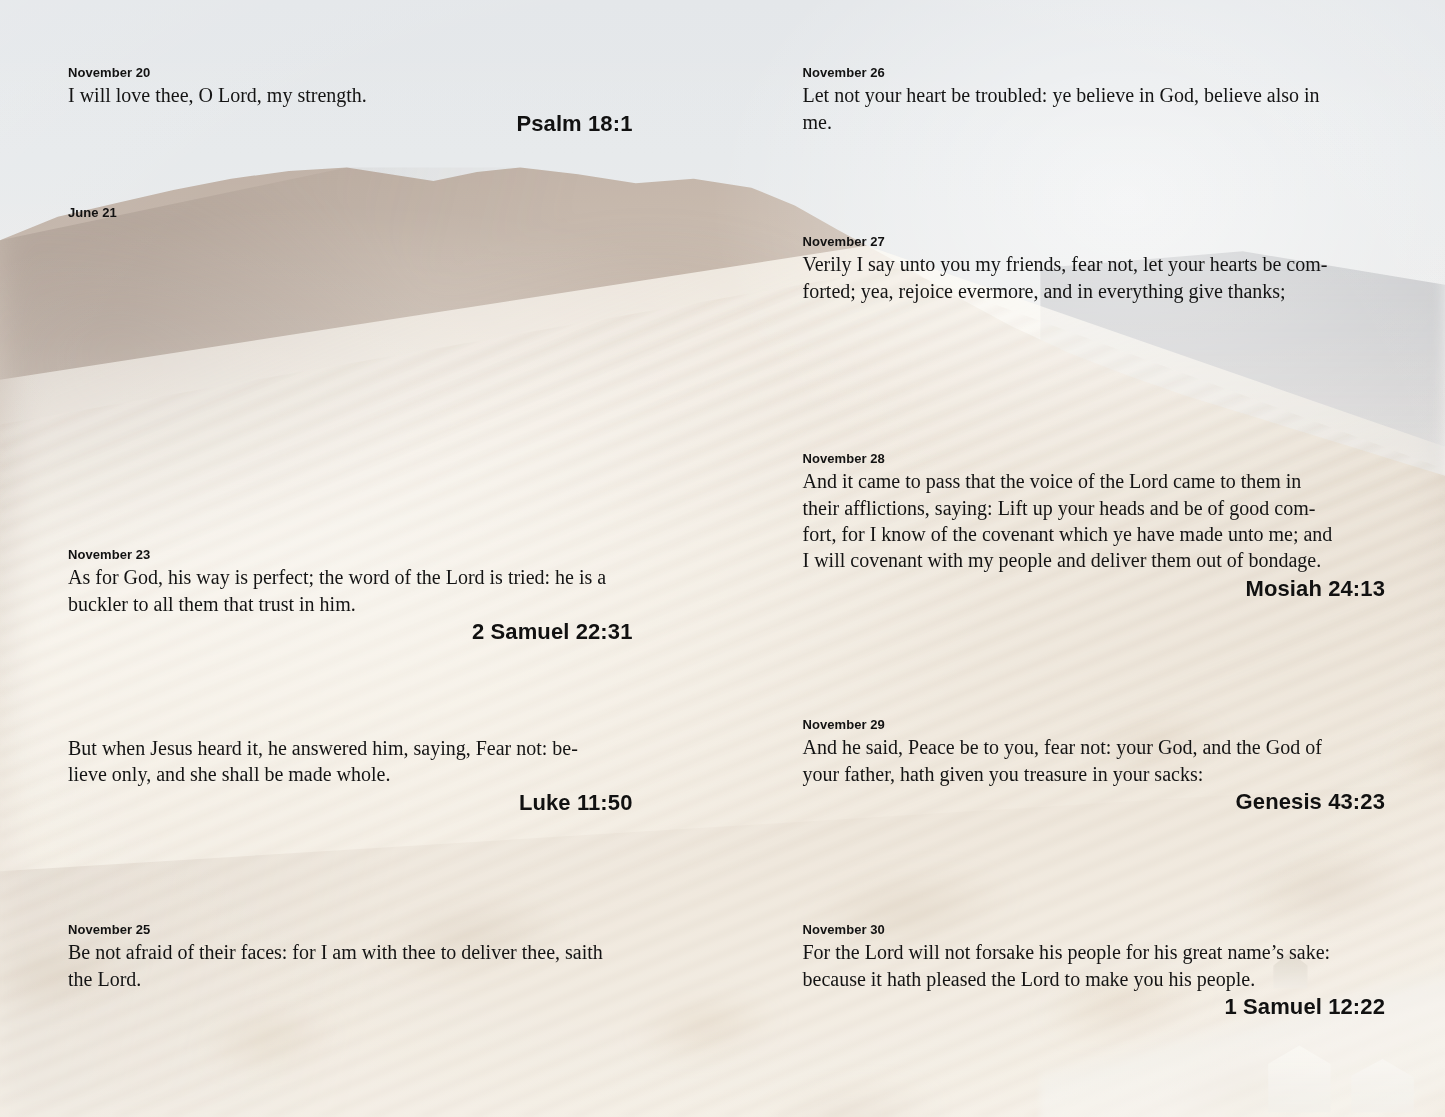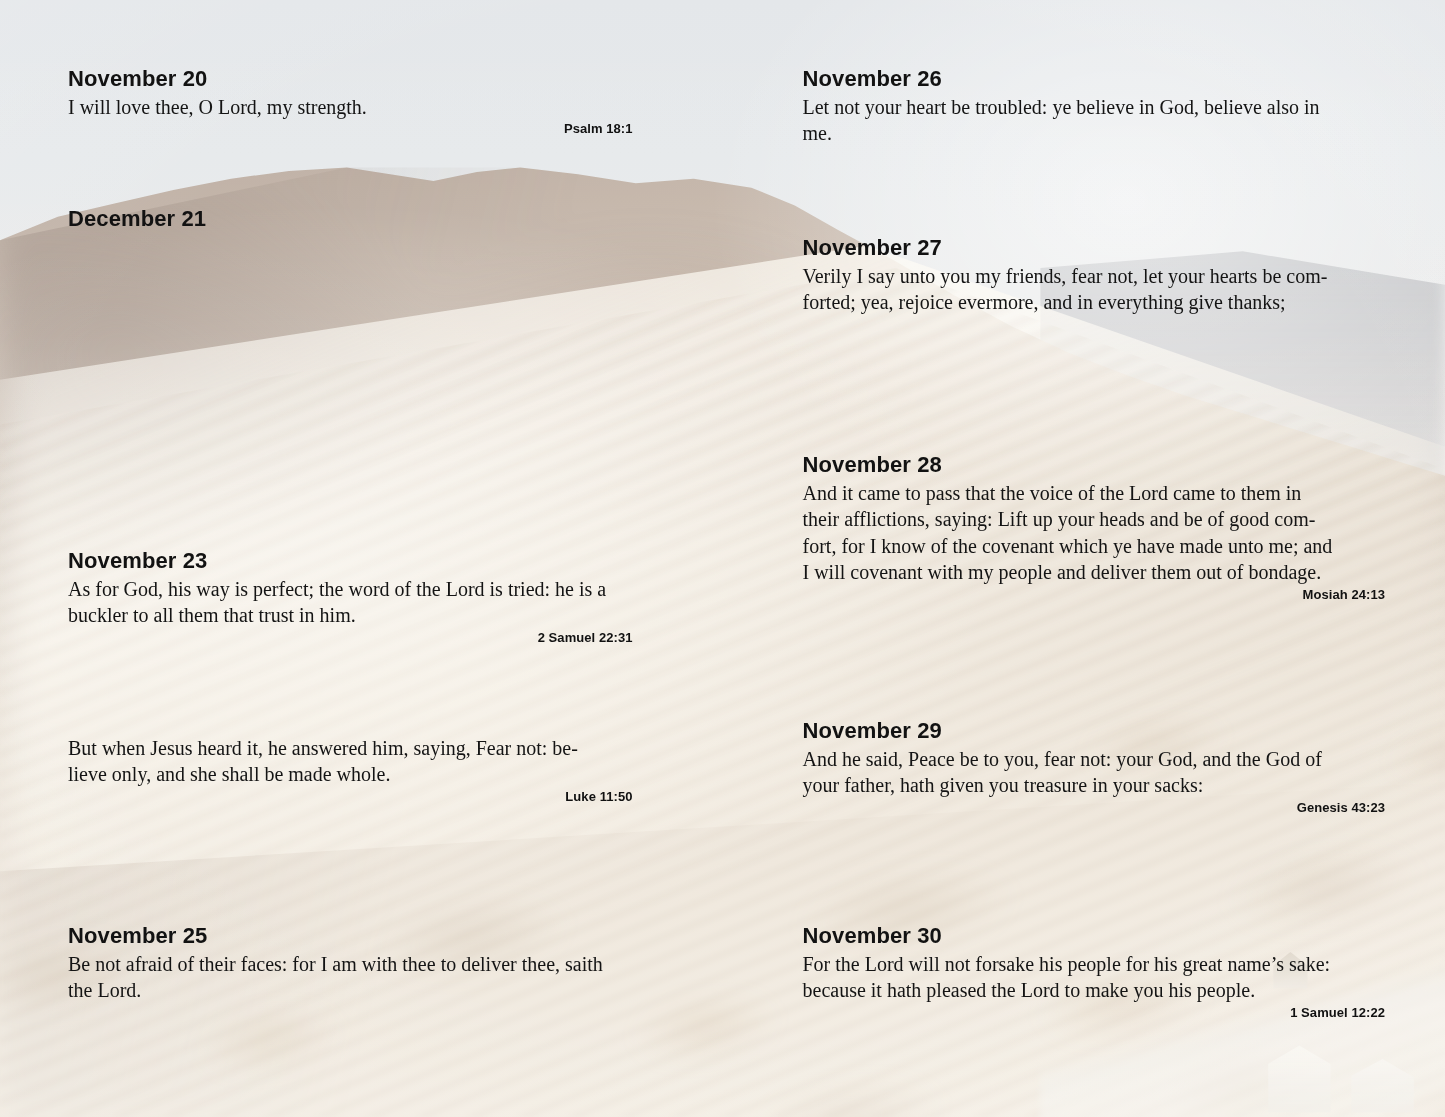--- a/index.html
+++ b/index.html
@@ -203,38 +203,38 @@
   .entry {
     position: absolute;
     left: 68px;
     right: 90px;
   }
   .col-right .entry { left: 80px; right: 60px; }
 
   .entry-date {
     font-family: "Liberation Sans", sans-serif;
     font-weight: bold;
-    font-size: 22px;
+    font-size: 13px;
     line-height: 1.32;
     color: #121212;
     letter-spacing: 0.005em;
     margin: 0 0 1px 0;
   }
   .entry-verse {
     font-family: "Liberation Serif", serif;
     font-size: 20px;
     line-height: 1.32;
     color: #141414;
     margin: 0;
     white-space: pre-line;
   }
   .entry-citation {
     font-family: "Liberation Sans", sans-serif;
     font-weight: bold;
-    font-size: 13px;
+    font-size: 22px;
     line-height: 1.32;
     color: #111111;
     text-align: right;
     letter-spacing: 0.005em;
     margin: 0;
     white-space: pre;
   }
   .entry-citation:empty { display: none; }
 </style>
 </head>
@@ -260,21 +260,21 @@
 
     <div class="column col-left">
 
       <div class="entry" style="top:64px">
         <div class="entry-date">November 20</div>
         <div class="entry-verse">I will love thee, O Lord, my strength.</div>
         <div class="entry-citation">Psalm 18:1</div>
       </div>
 
       <div class="entry" style="top:204px">
-        <div class="entry-date">December 21</div>
+        <div class="entry-date">June 21</div>
 
       </div>
 
 
       <div class="entry" style="top:546px">
         <div class="entry-date">November 23</div>
         <div class="entry-verse">As for God, his way is perfect; the word of the Lord is tried: he is a
 buckler to all them that trust in him.</div>
         <div class="entry-citation">2 Samuel 22:31</div>
       </div>

